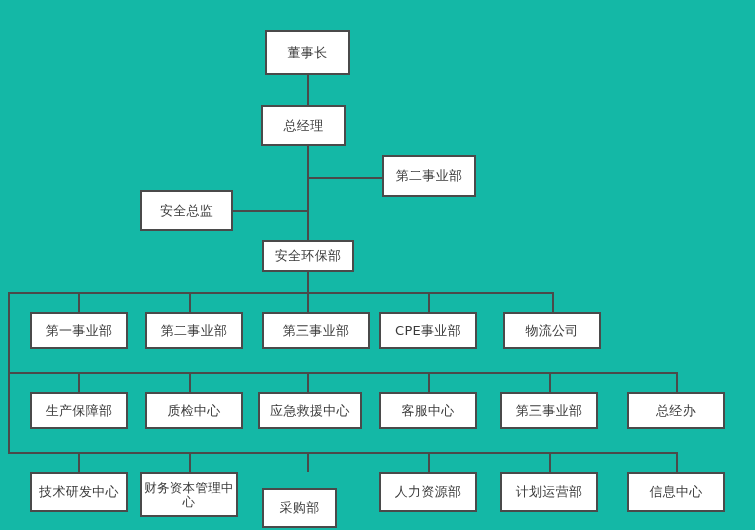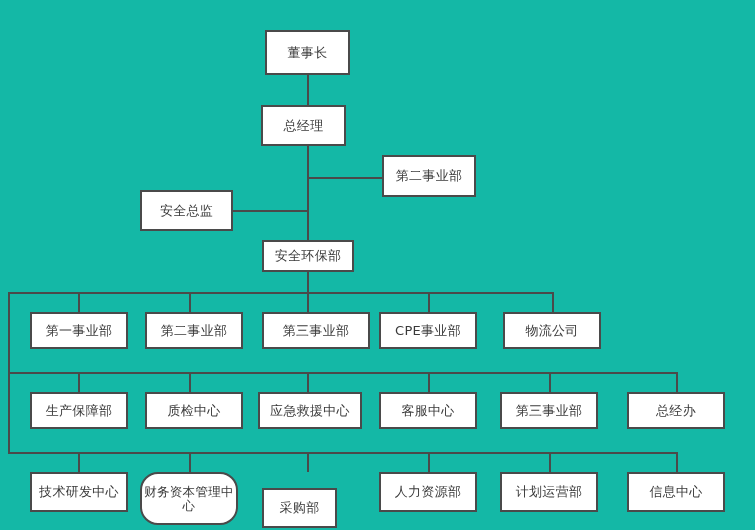--- a/index.html
+++ b/index.html
@@ -99,19 +99,19 @@
   <div class="node" style="left:503px; top:312px; width:98px; height:37px;">物流公司</div>
 
   <div class="node" style="left:30px; top:392px; width:98px; height:37px;">生产保障部</div>
   <div class="node" style="left:145px; top:392px; width:98px; height:37px;">质检中心</div>
   <div class="node" style="left:258px; top:392px; width:104px; height:37px;">应急救援中心</div>
   <div class="node" style="left:379px; top:392px; width:98px; height:37px;">客服中心</div>
   <div class="node" style="left:500px; top:392px; width:98px; height:37px;">第三事业部</div>
   <div class="node" style="left:627px; top:392px; width:98px; height:37px;">总经办</div>
 
   <div class="node" style="left:30px; top:472px; width:98px; height:40px;">技术研发中心</div>
-  <div class="node wrap" style="left:140px; top:472px; width:98px; height:53px;border-radius:18px;">财务资本管理中心</div>
+  <div class="node wrap" style="left:140px; top:472px; width:98px; height:45px;">财务资本管理中心</div>
   <div class="node" style="left:262px; top:472px; width:75px; height:40px;margin-top:16px;">采购部</div>
   <div class="node" style="left:379px; top:472px; width:98px; height:40px;">人力资源部</div>
   <div class="node" style="left:500px; top:472px; width:98px; height:40px;">计划运营部</div>
   <div class="node" style="left:627px; top:472px; width:98px; height:40px;">信息中心</div>
 
 </div>
 
 </body></html>

